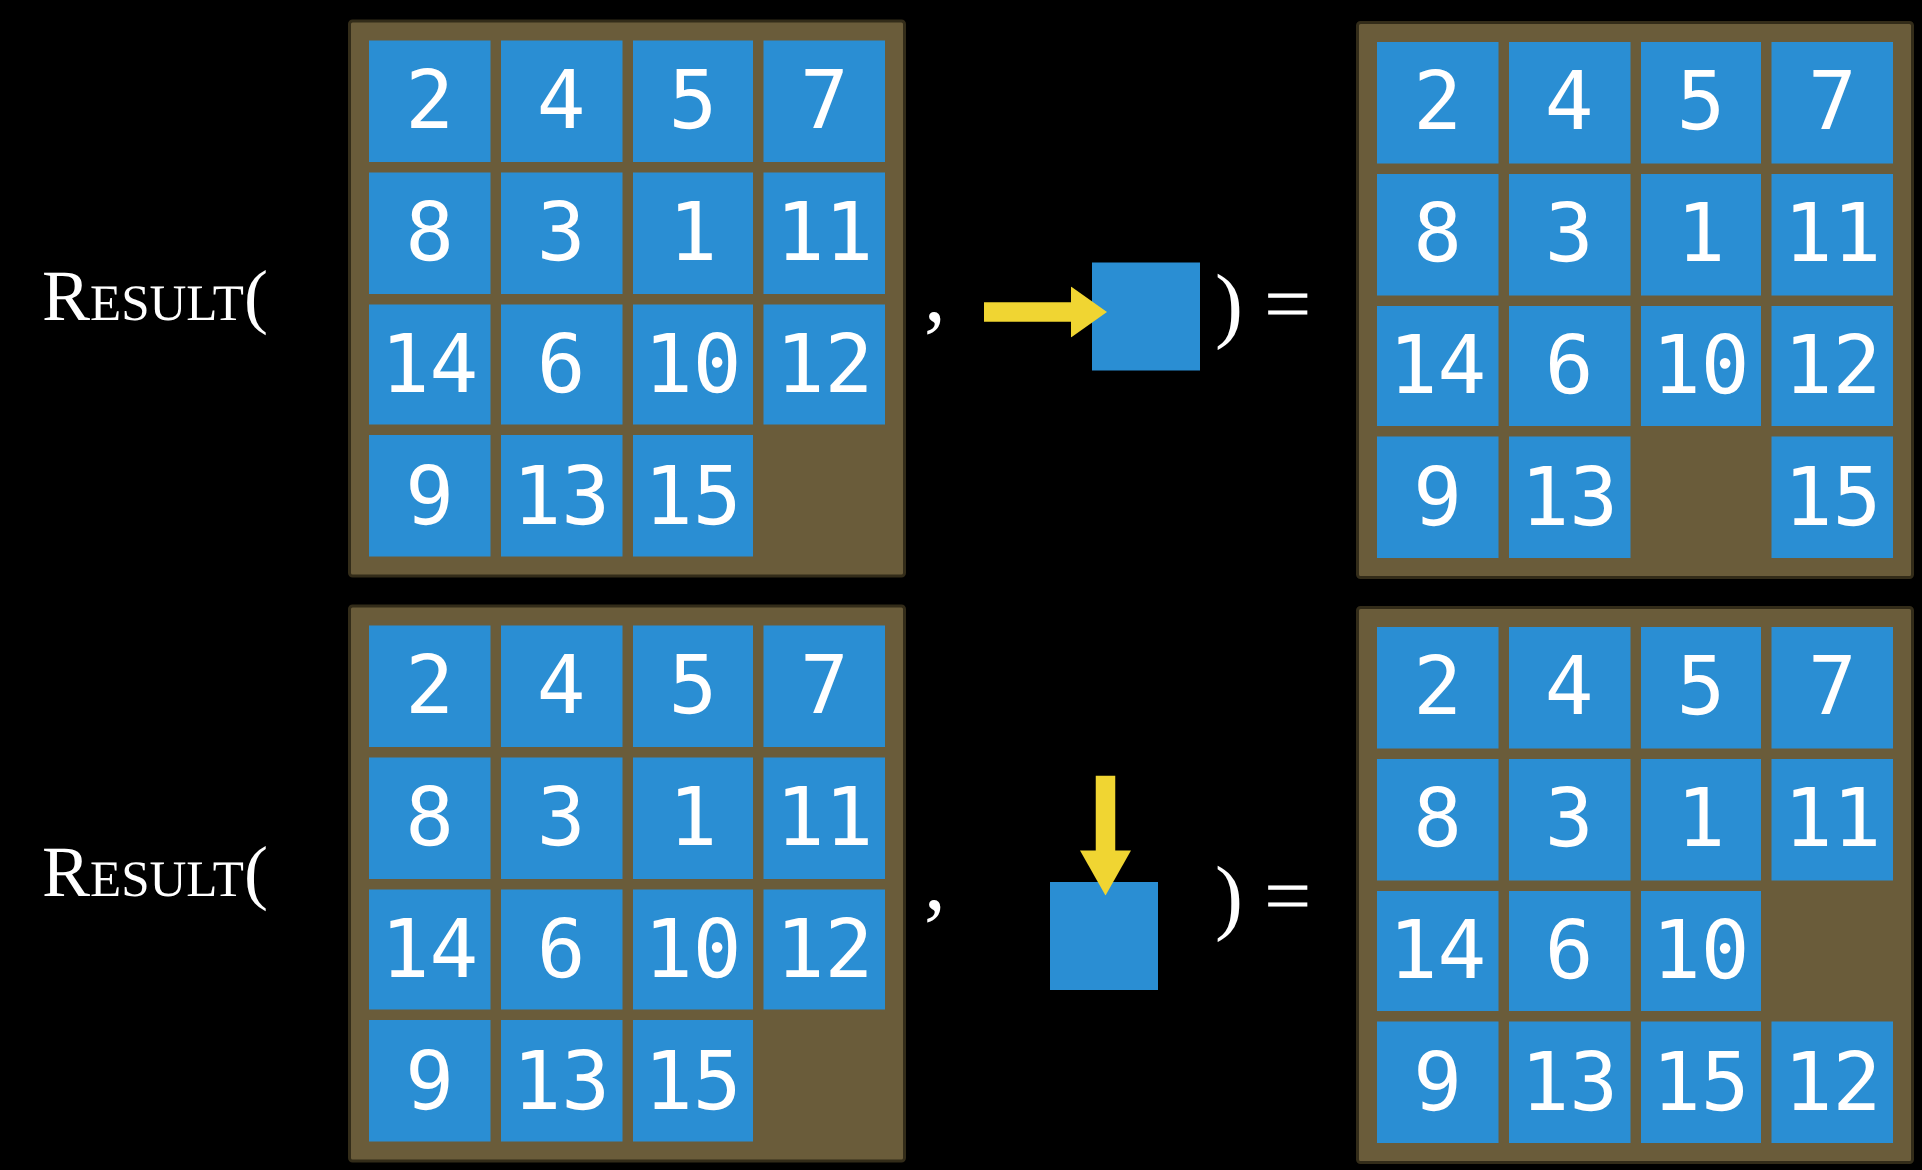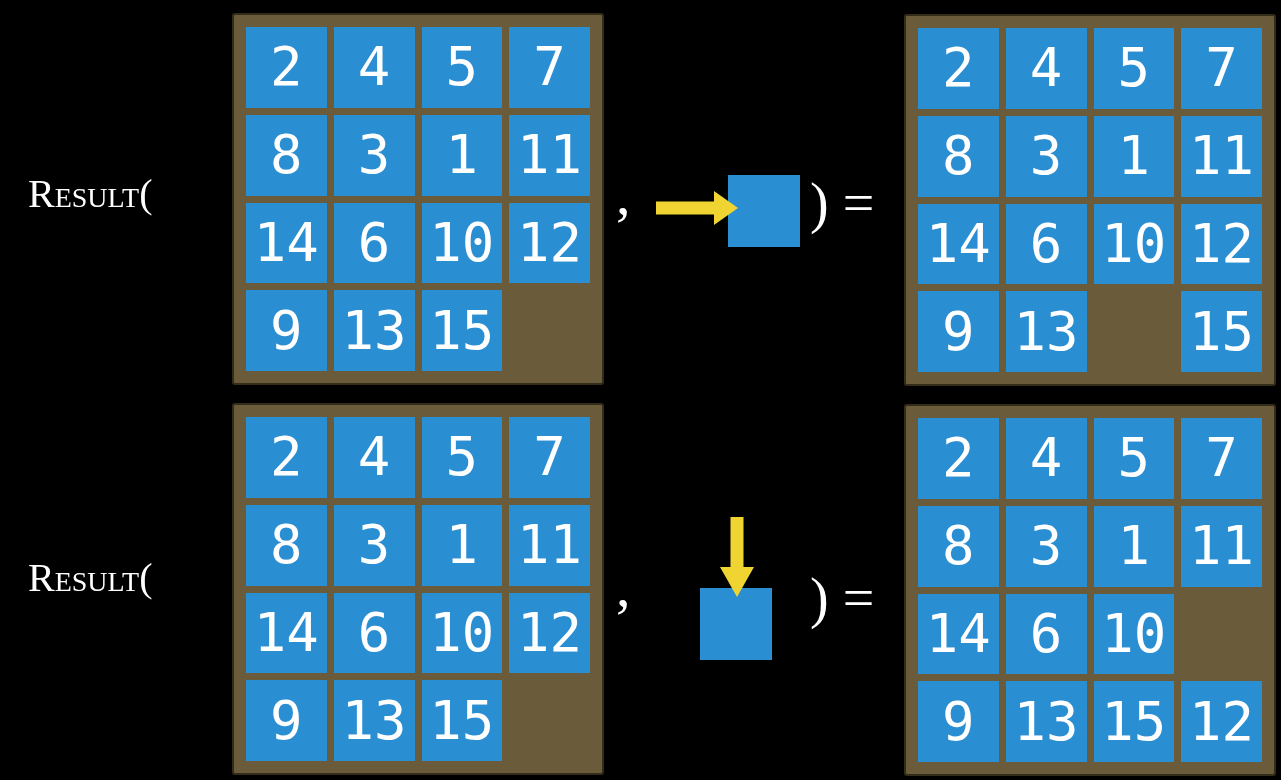--- a/index.html
+++ b/index.html
@@ -18,21 +18,21 @@
   .equation {
     position: absolute;
     left: 0;
     width: 1281px;
     height: 390px;
   }
   .equation > * { position: absolute; }
 
   .label {
     color: var(--text-white, #fff);
-    font-size: 40px;
+    font-size: 48px;
     line-height: 1.1;
     font-variant: small-caps;
     white-space: nowrap;
   }
   .label .op { font-variant: normal; }
 
   .comma {
     color: var(--text-white, #fff);
     font-size: 58px;
     line-height: 1;

